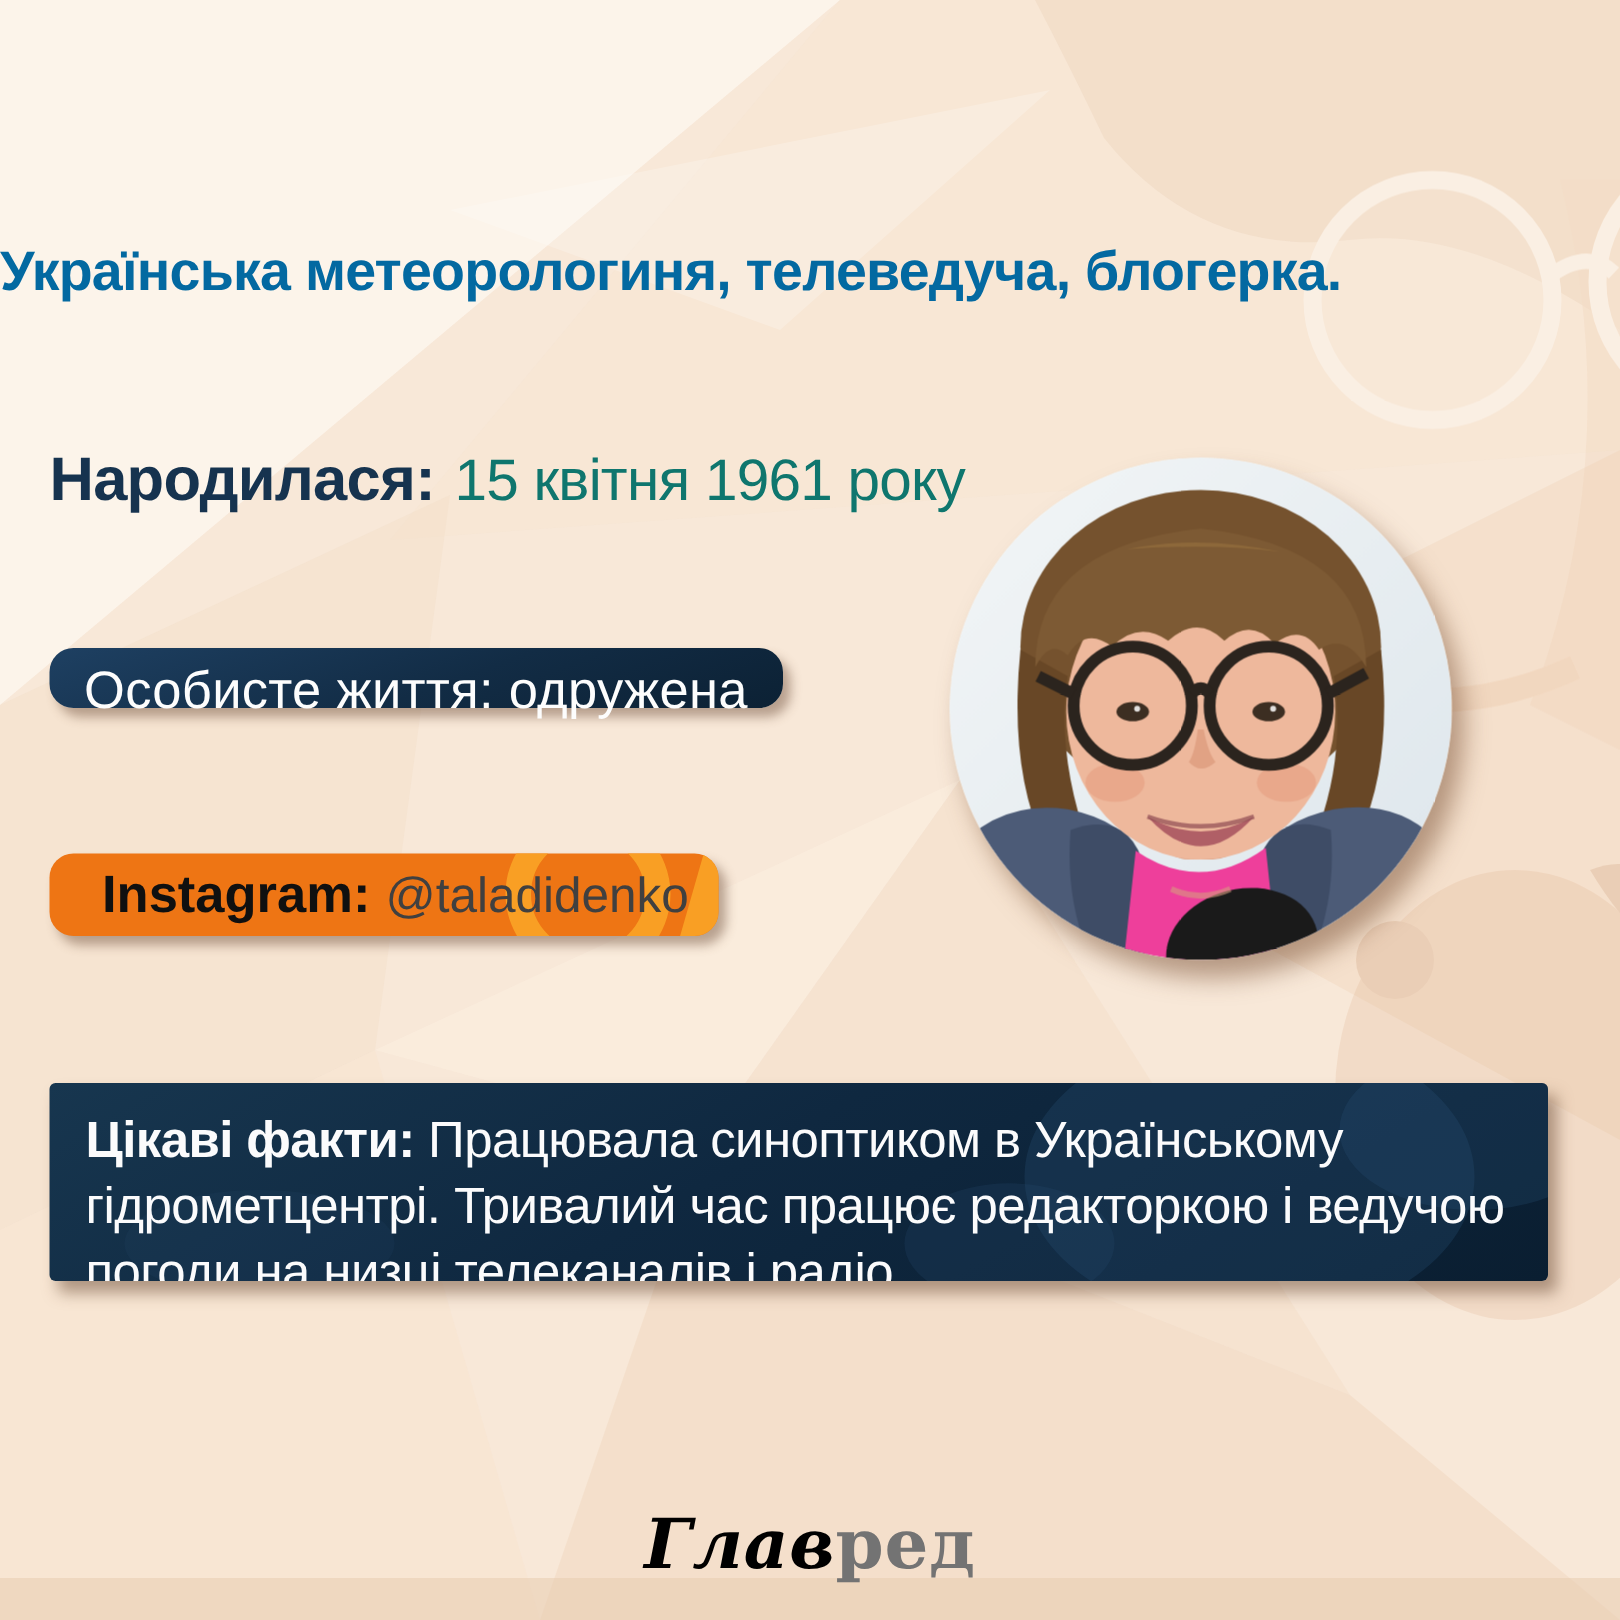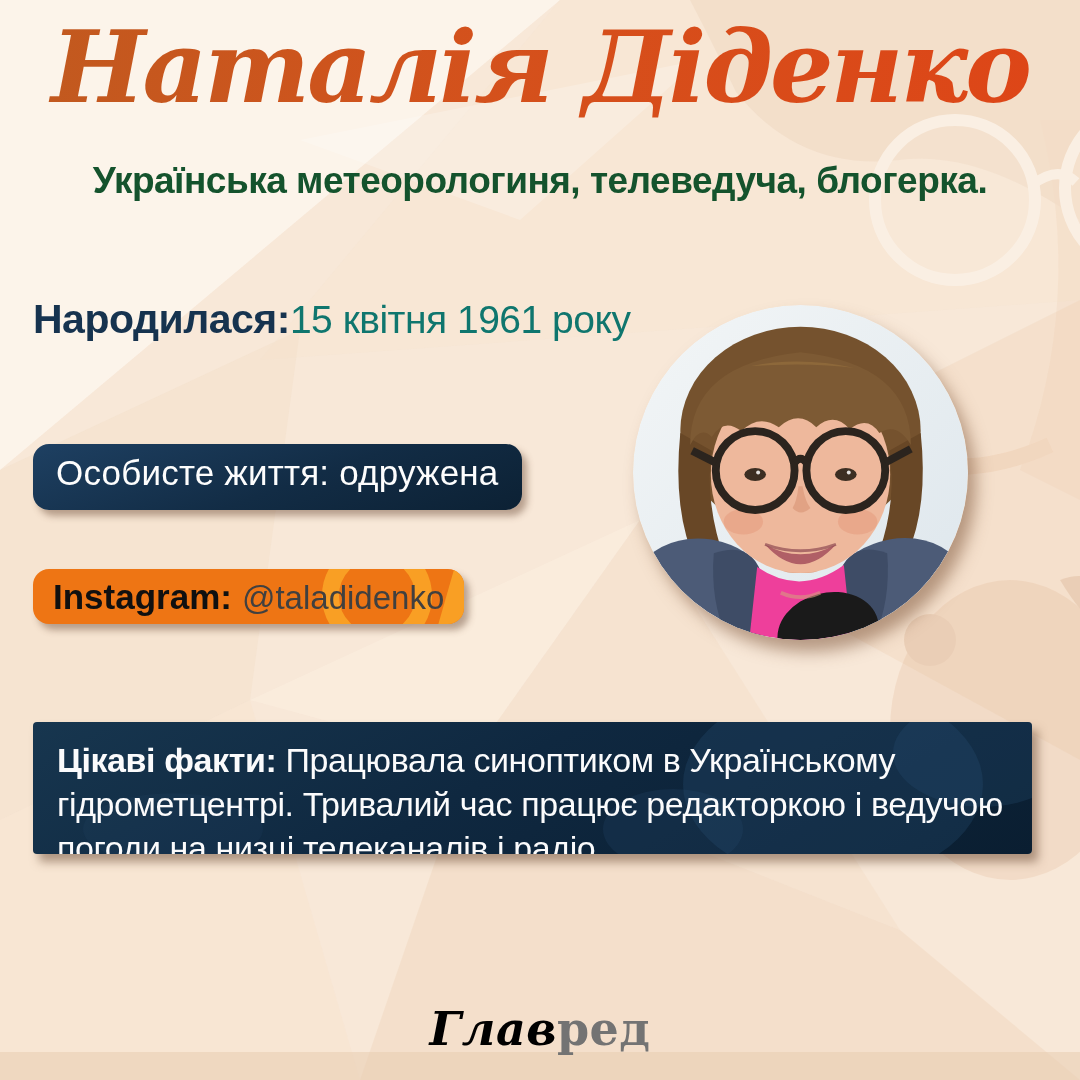--- a/index.html
+++ b/index.html
@@ -15,41 +15,41 @@
     font-family:"DejaVu Serif",serif;font-style:italic;font-weight:700;
     font-size:100px;line-height:1.15;letter-spacing:-3px;
     color:#d4511c;
     background:linear-gradient(90deg,#c05a1f 0%,#d4511c 45%,#de4517 100%);
   }
   @supports (-webkit-background-clip:text){
     .title{-webkit-background-clip:text;background-clip:text;color:transparent;}
   }
   
   .subtitle{
-    position:absolute;top:160px;left:0;width:100%;text-align:center;
-    font-size:37px;font-weight:700;color:#14532d;letter-spacing:-0.5px;
-  }
-  
-  .birth{position:absolute;top:296px;left:33px;display:flex;align-items:baseline;}
+    position:absolute;top:160px;left:0;width:100%;text-align:left;
+    font-size:37px;font-weight:700;color:#0369a1;letter-spacing:-0.5px;
+  }
+  
+  .birth{position:absolute;top:296px;left:33px;display:flex;align-items:baseline;gap:13px;}
   .birth-label{font-size:41px;font-weight:800;color:#16334f;letter-spacing:-0.5px;}
   .birth-value{font-size:39px;font-weight:400;color:#0f766e;letter-spacing:-0.5px;}
   
   .pill{position:absolute;left:33px;border-radius:16px;white-space:nowrap;}
   .pill-navy{
-    top:444px;height:66px;line-height:58px;padding:0 23px;
+    top:432px;height:40px;line-height:58px;padding:0 23px;
     background:linear-gradient(160deg,#1e4062 0%,#122c45 55%,#0c2134 100%);
     color:#fdfdfd;font-size:35px;letter-spacing:0.2px;
     box-shadow:5px 6px 7px rgba(104,71,50,.45);
   }
   .pill-orange{
     top:569px;height:55px;line-height:55px;padding:0 20px;
     background:#ee7514;overflow:hidden;
     box-shadow:5px 6px 7px rgba(104,71,50,.45);
   }
-  .ig-label{position:relative;z-index:2;font-size:35px;font-weight:800;color:#101010;}
+  .ig-label{position:relative;z-index:2;font-size:35px;font-weight:800;color:#101010;margin-left:15px;}
   .ig-value{position:relative;z-index:2;font-size:33px;font-weight:400;color:#404040;margin-left:10px;}
   .ring{
     position:absolute;z-index:1;width:76px;height:76px;border:17px solid #f9a125;
     border-radius:50%;right:32px;top:-28px;opacity:.95;
   }
   .stripe{
     position:absolute;z-index:1;width:22px;height:100px;background:#f9a125;
     right:-4px;top:-20px;transform:rotate(16deg);opacity:.95;
   }
   
@@ -105,21 +105,20 @@
     </g>
 
     <g opacity="0.2" fill="#dcab87">
       <ellipse cx="1010" cy="730" rx="120" ry="150"></ellipse>
       <circle cx="930" cy="640" r="26" fill="#c08c62"></circle>
       <ellipse cx="985" cy="810" rx="45" ry="30" fill="#c08c62"></ellipse>
       <path d="M1060 580 Q1110 560 1120 640 Q1090 630 1060 580 Z" fill="#c08c62"></path>
     </g>
   </svg>
 
-  <div class="title">Наталія Діденко</div>
 
   <div class="subtitle">Українська метеорологиня, телеведуча, блогерка.</div>
 
   <div class="birth">
     <span class="birth-label">Народилася:</span>
     <span class="birth-value">15 квітня 1961 року</span>
   </div>
 
   <div class="pill pill-navy">
     <span>Особисте життя: одружена</span>

